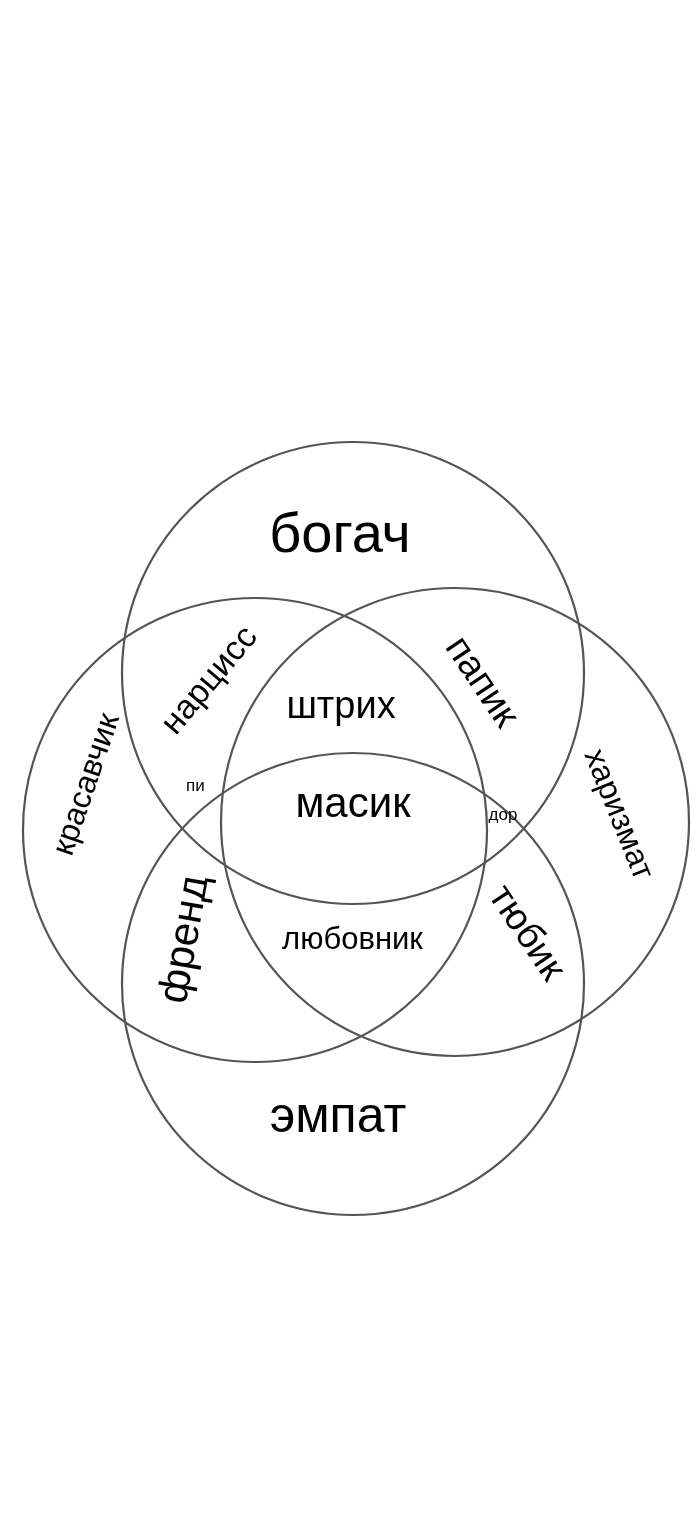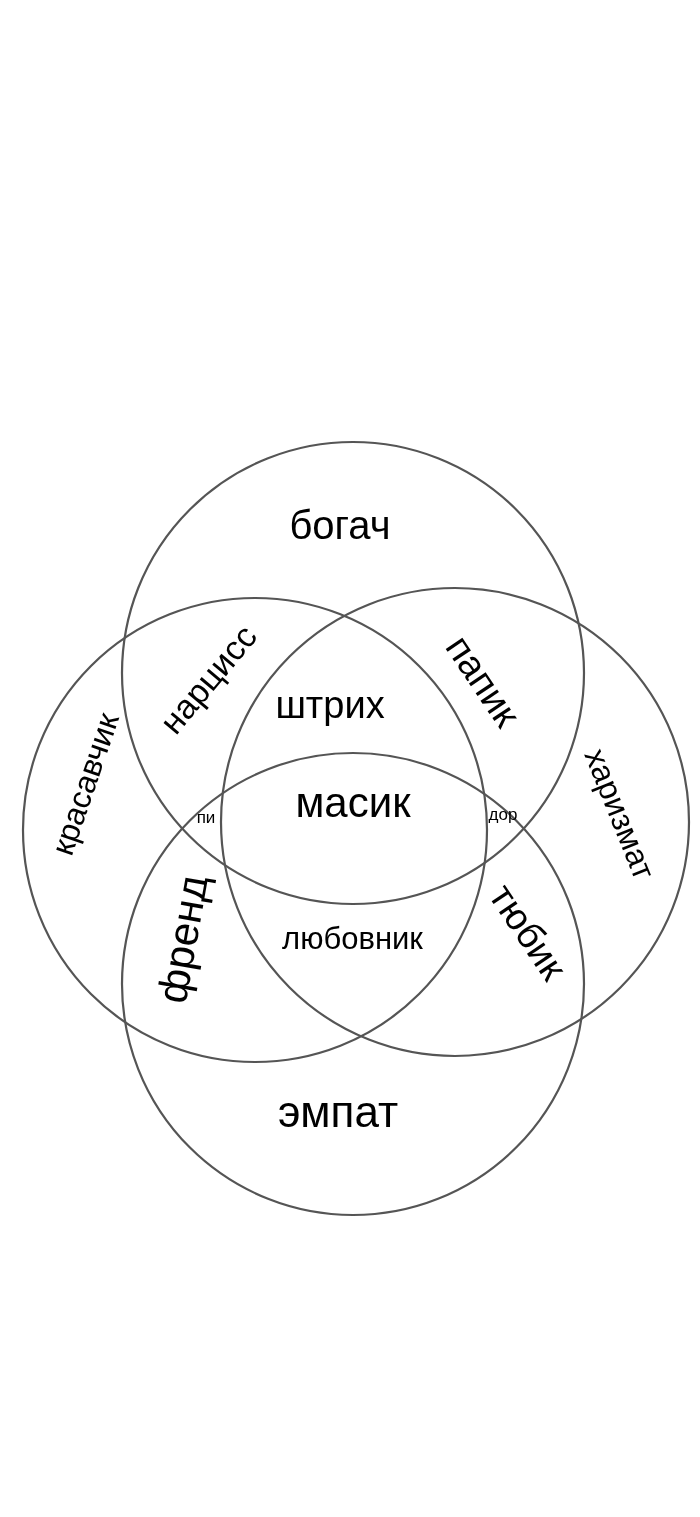--- a/index.html
+++ b/index.html
@@ -38,37 +38,37 @@
 </head>
 <body>
 
 <svg id="venn" viewBox="0 0 700 1517" xmlns="http://www.w3.org/2000/svg">
   <circle class="circle" cx="353" cy="673" r="231"></circle>
   <circle class="circle" cx="255" cy="830" r="232"></circle>
   <circle class="circle" cx="455" cy="822" r="234"></circle>
   <circle class="circle" cx="353" cy="984" r="231"></circle>
 </svg>
 
-<div class="lbl" style="left:250px; top:505px; width:180px; text-align:center; font-size:40px;">богач</div>
+<div class="lbl" style="left:250px; top:505px; width:180px; text-align:center; font-size:56px;">богач</div>
 
-<div class="lbl" style="left:228px; top:1090px; width:220px; text-align:center; font-size:44px;">эмпат</div>
+<div class="lbl" style="left:228px; top:1090px; width:220px; text-align:center; font-size:50px;">эмпат</div>
 
 <div class="lbl" style="left:-15px; top:768px; width:200px; text-align:center; font-size:32px; transform:rotate(-71deg);">красавчик</div>
 
 <div class="lbl" style="left:530px; top:798px; width:180px; text-align:center; font-size:32px; transform:rotate(68deg);">харизмат</div>
 
 <div class="lbl" style="left:128px; top:662px; width:160px; text-align:center; font-size:34px; transform:rotate(-50deg);">нарцисс</div>
 
 <div class="lbl" style="left:418px; top:662px; width:130px; text-align:center; font-size:38px; transform:rotate(56deg);">папик</div>
 
-<div class="lbl" style="left:245px; top:686px; width:170px; text-align:center; font-size:38px;">штрих</div>
+<div class="lbl" style="left:256px; top:686px; width:170px; text-align:center; font-size:38px;">штрих</div>
 
 <div class="lbl" style="left:228px; top:782px; width:250px; text-align:center; font-size:42px;">масик</div>
 
-<div class="lbl" style="left:186px; top:809px; width:40px; text-align:center; font-size:17px;">пи</div>
+<div class="lbl" style="left:186px; top:777px; width:40px; text-align:left; font-size:17px;">пи</div>
 
 <div class="lbl" style="left:478px; top:806px; width:50px; text-align:center; font-size:17px;">дор</div>
 
 <div class="lbl" style="left:118px; top:918px; width:130px; text-align:center; font-size:42px; transform:rotate(-80deg);">френд</div>
 
 <div class="lbl" style="left:463px; top:913px; width:130px; text-align:center; font-size:38px; transform:rotate(56deg);">тюбик</div>
 
 <div class="lbl" style="left:245px; top:910px; width:215px; text-align:center; font-size:31px;margin-top:13px;">любовник</div>
 
 </body></html>

